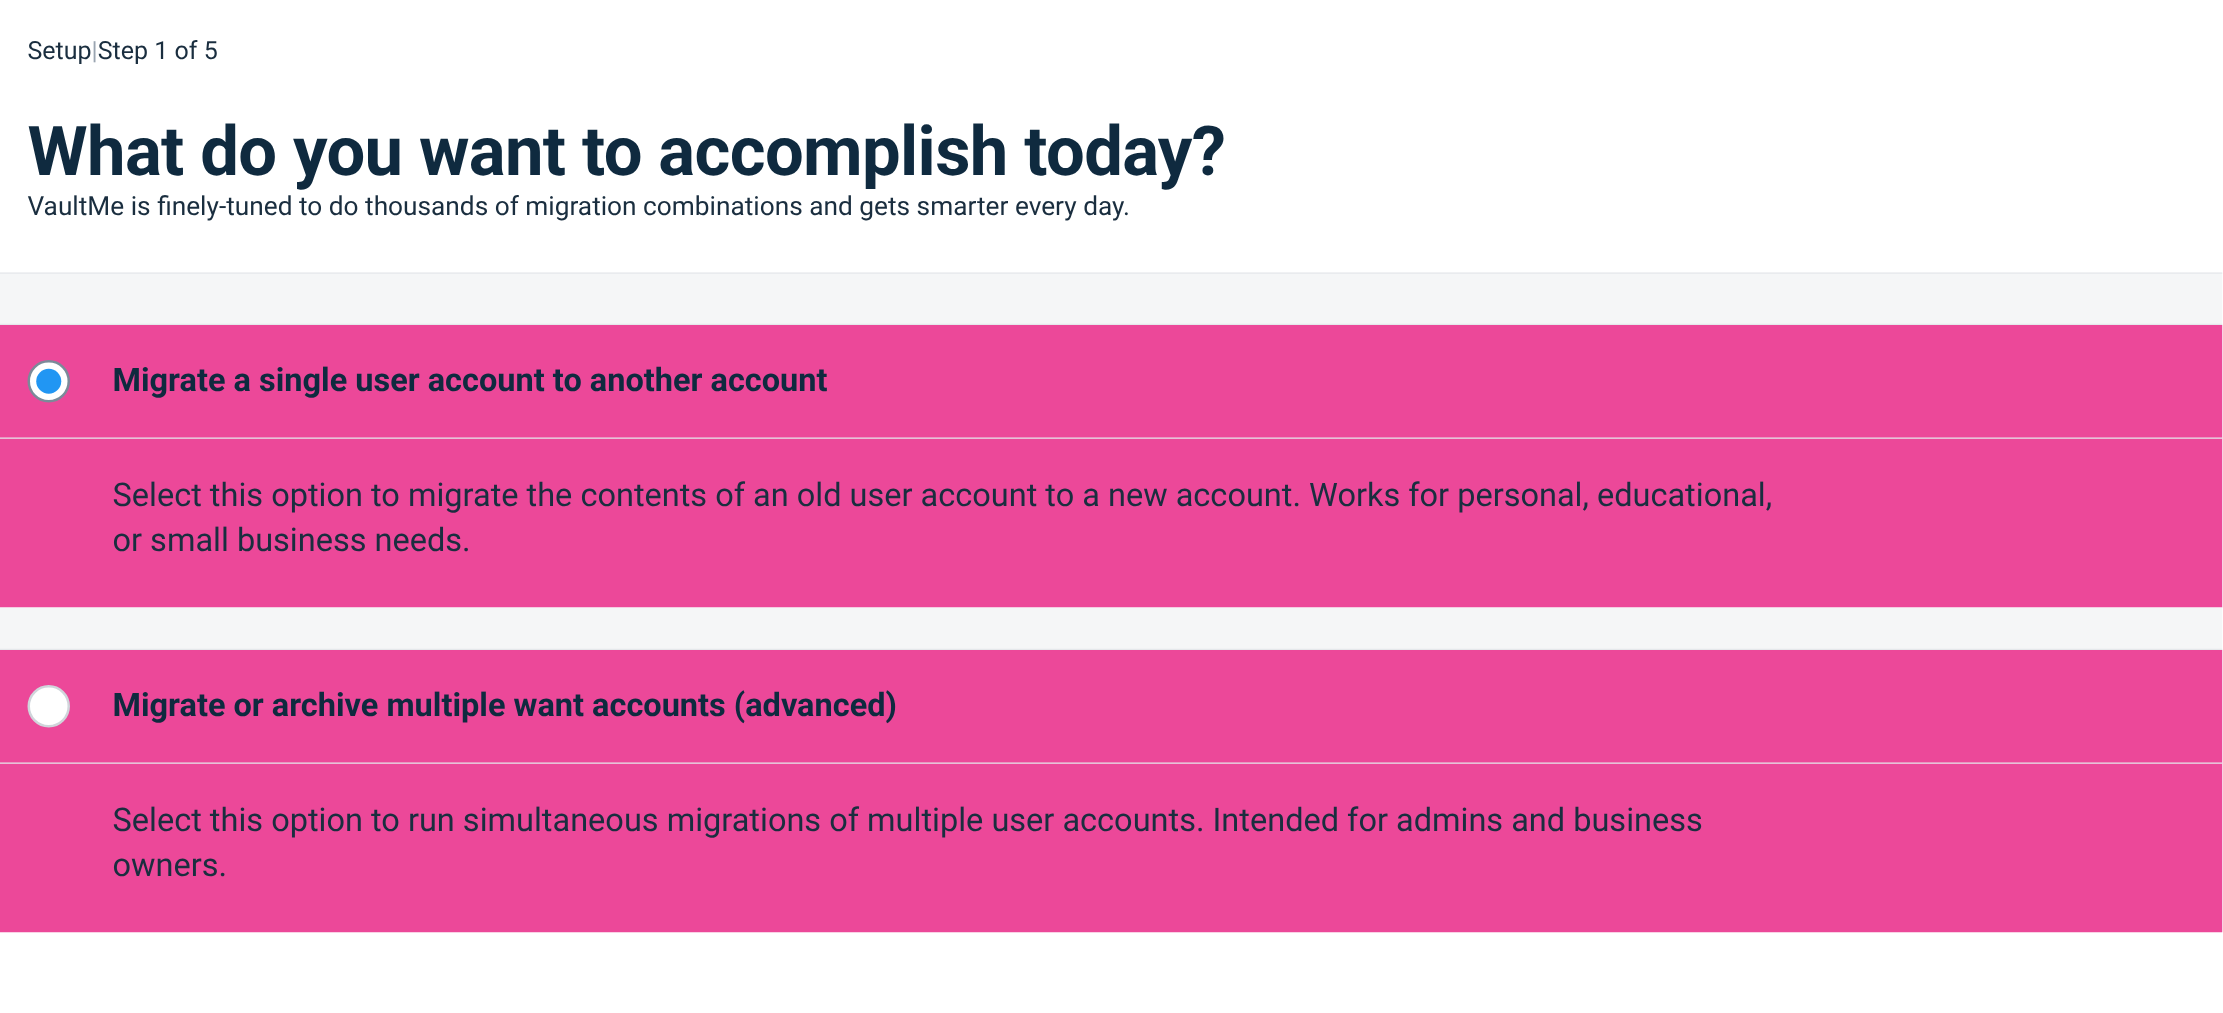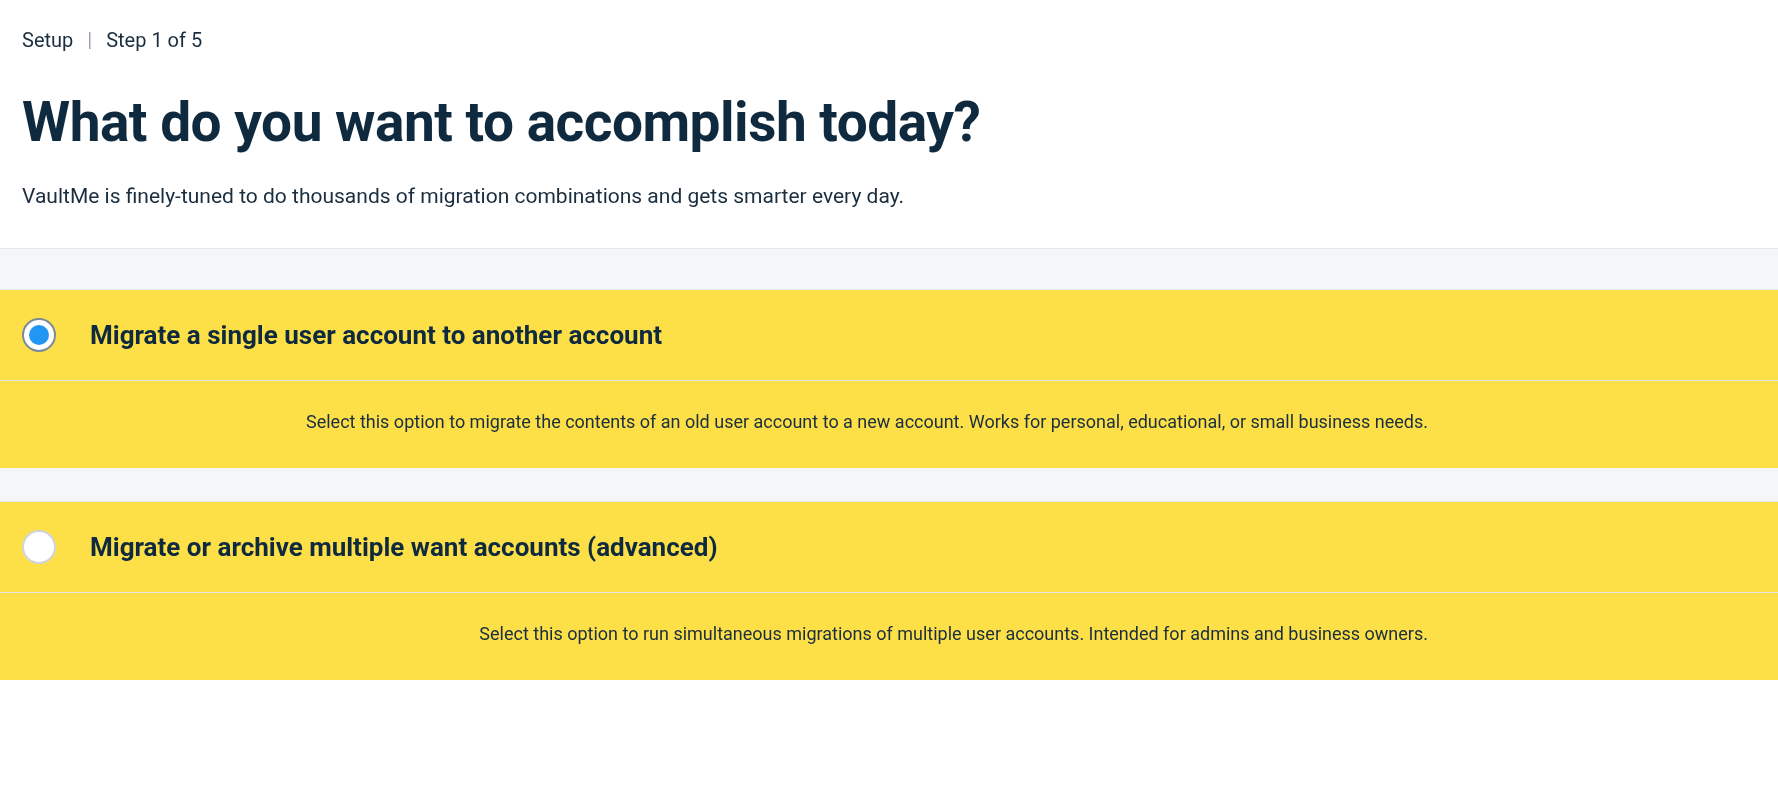--- a/index.html
+++ b/index.html
@@ -15,46 +15,43 @@
     }
     .header-section {
       padding: 28px 22px 40px 22px;
     }
     .breadcrumb {
       font-size: 20px;
       color: #1a2e3f;
       margin-bottom: 38px;
       display: flex;
       align-items: center;
-      gap: 14px;
     }
     .breadcrumb-sep {
       color: #9aa5b1;
     }
     .page-title {
       font-size: 55px;
       font-weight: 700;
       color: #0f2a3f;
-      margin-bottom: 30px;
       letter-spacing: -0.5px;
     }
     .subtitle {
       font-size: 21px;
       color: #1a2e3f;
       font-weight: 400;
     }
     .spacer {
       height: 42px;
       background: #f5f6f7;
       border-top: 1px solid #e5e8eb;
       border-bottom: 1px solid #e5e8eb;
     }
     .option-block {
-      background: #fde047;
-      text-align: right;
+      background: #ec4899;
     }
     .option-header {
       display: flex;
       align-items: center;
       padding: 28px 22px;
       gap: 34px;
       cursor: pointer;
       border-bottom: 1px solid #e5e8eb;
     }
     .radio {
@@ -77,21 +74,21 @@
       border-radius: 50%;
       background: #2196f3;
     }
     .option-title {
       font-size: 26px;
       font-weight: 700;
       color: #0f2a3f;
     }
     .option-desc {
       padding: 28px 22px 34px 90px;
-      font-size: 18px;
+      font-size: 26px;
       color: #1a2e3f;
       line-height: 1.4;
       max-width: 1450px;
     }
     .spacer-small {
       height: 34px;
       background: #f5f6f7;
       border-bottom: 1px solid #e5e8eb;
     }
     .radio.unselected {

